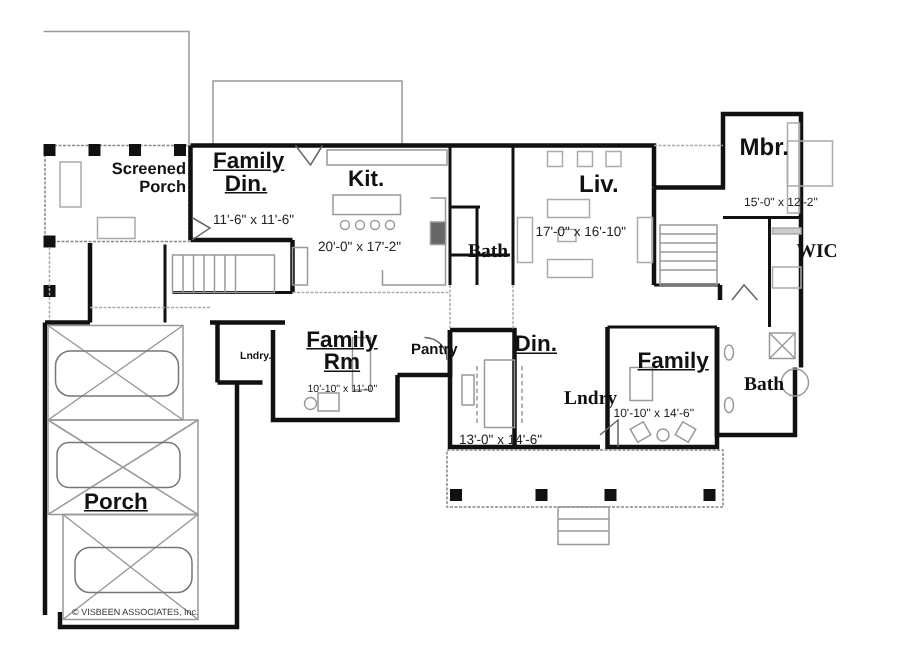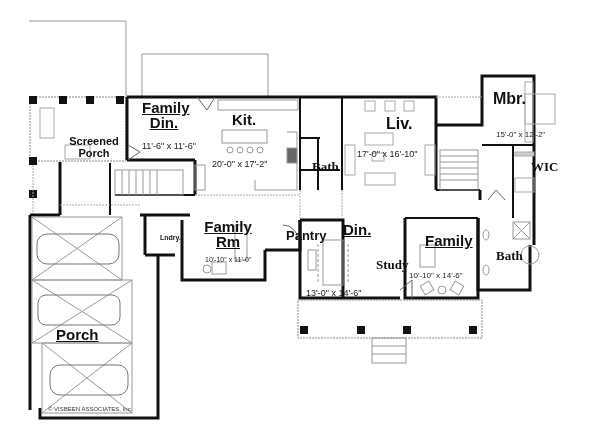--- a/index.html
+++ b/index.html
@@ -188,21 +188,21 @@
 
   <g stroke="#666" stroke-width="1" fill="none">
     <path d="M 197 97 L 207 110 L 215 97"></path>
     <path d="M 128 145 L 140 152 L 128 160"></path>
     <path d="M 283 225 A 15 15 0 0 1 298 240"></path>
     <path d="M 400 290 L 412 280 L 412 298"></path>
     <path d="M 488 200 L 496 190 L 505 200"></path>
   </g>
 </svg>
 
-<div class="lbl mid" style="left:64px;top:108px;text-align:center;width:60px;margin-top:28px;">
+<div class="lbl mid" style="left:64px;top:108px;text-align:right;width:60px;">
   <div>Screened</div>
   <div style="margin-top:1px;">Porch</div>
 </div>
 
 <div class="lbl big" style="left:142px;top:100px;text-align:center;width:44px;">
   <div>Family</div>
   <div>Din.</div>
 </div>
 <div class="dim" style="left:142px;top:142px;">11'-6" x 11'-6"</div>
 
@@ -220,26 +220,26 @@
 <div class="lbl sm" style="left:531px;top:160px;">WIC</div>
 
 <div class="lbl" style="left:160px;top:234px;font-size:7px;">Lndry.</div>
 
 <div class="lbl big" style="left:202px;top:219px;text-align:center;width:52px;">
   <div>Family</div>
   <div>Rm</div>
 </div>
 <div class="dim" style="left:205px;top:256px;font-size:7px;">10'-10" x 11'-0"</div>
 
-<div class="lbl" style="left:286px;top:229px;font-size:13px;">Pantry</div>
+<div class="lbl" style="left:274px;top:229px;font-size:10px;">Pantry</div>
 
 <div class="lbl big" style="left:343px;top:222px;">Din.</div>
 <div class="dim" style="left:306px;top:289px;">13'-0" x 14'-6"</div>
 
-<div class="lbl sm" style="left:376px;top:258px;">Study</div>
+<div class="lbl sm" style="left:376px;top:258px;">Lndry</div>
 
 <div class="lbl big" style="left:425px;top:233px;">Family</div>
 <div class="dim" style="left:409px;top:272px;font-size:8px;">10'-10" x 14'-6"</div>
 
 <div class="lbl sm" style="left:496px;top:249px;">Bath</div>
 
 <div class="lbl big" style="left:56px;top:327px;">Porch</div>
 
 <div class="copy" style="left:48px;top:406px;">© VISBEEN ASSOCIATES, Inc.</div>
 

